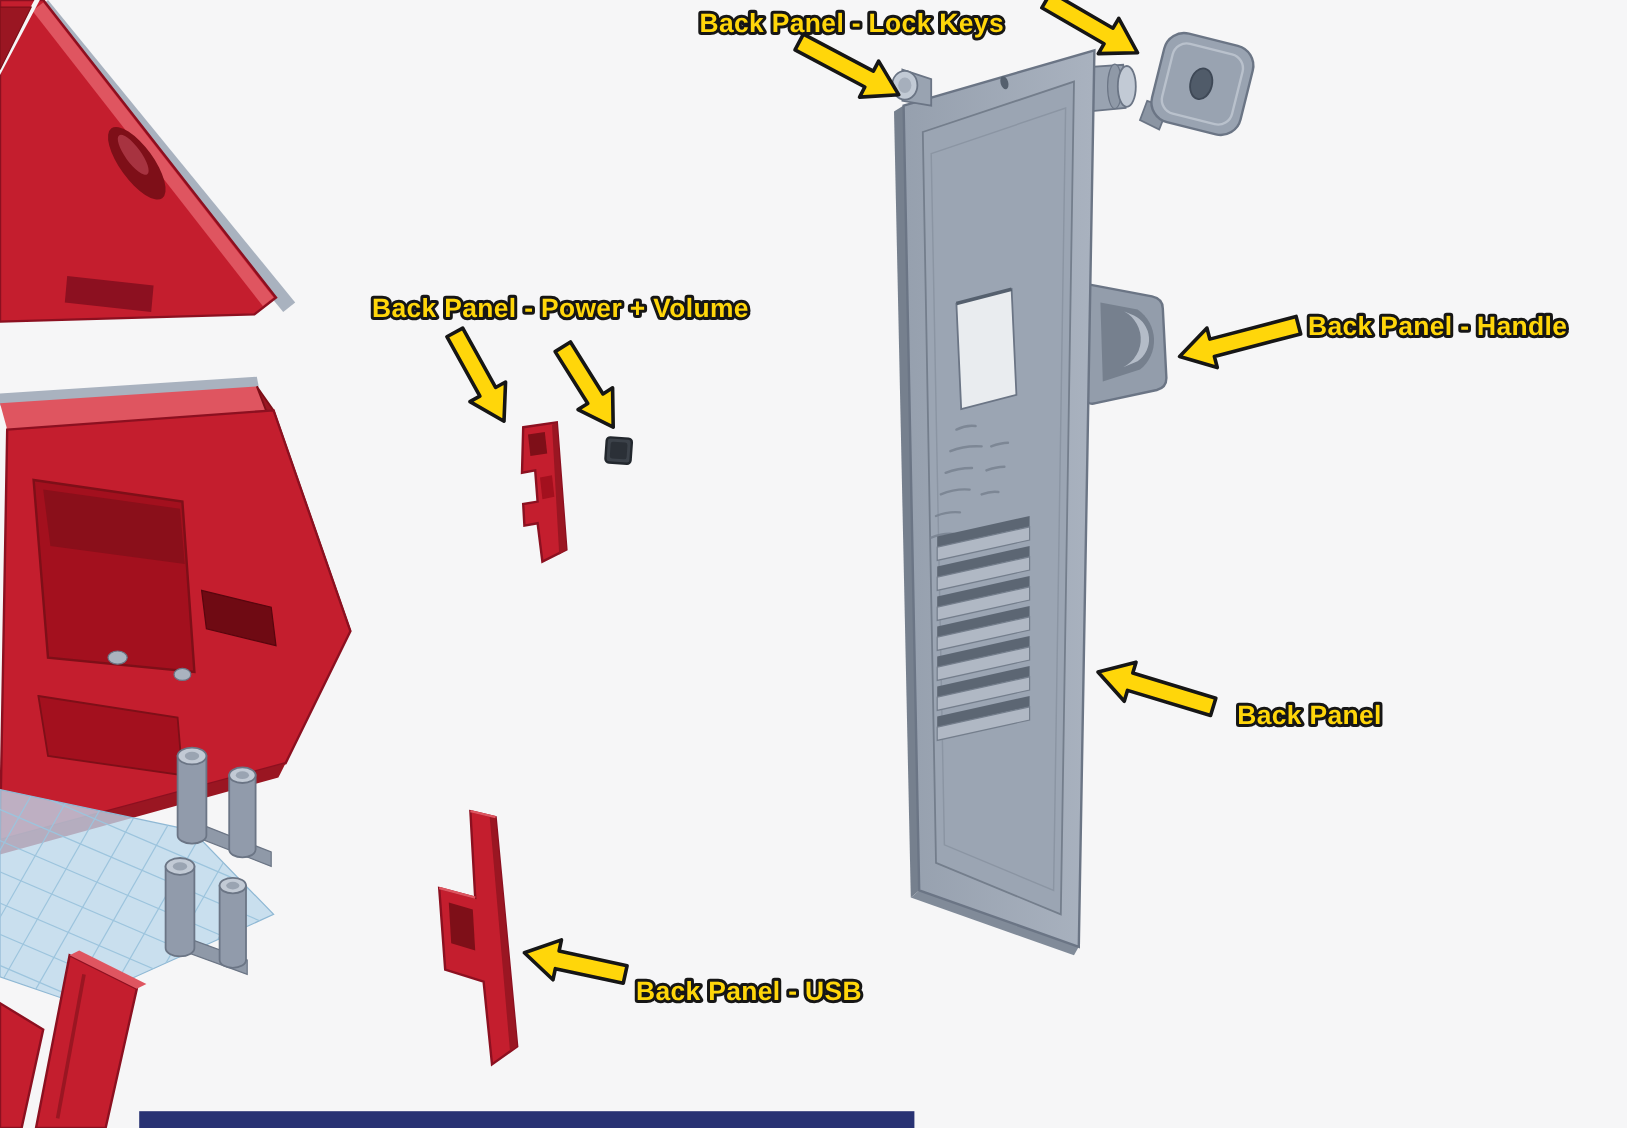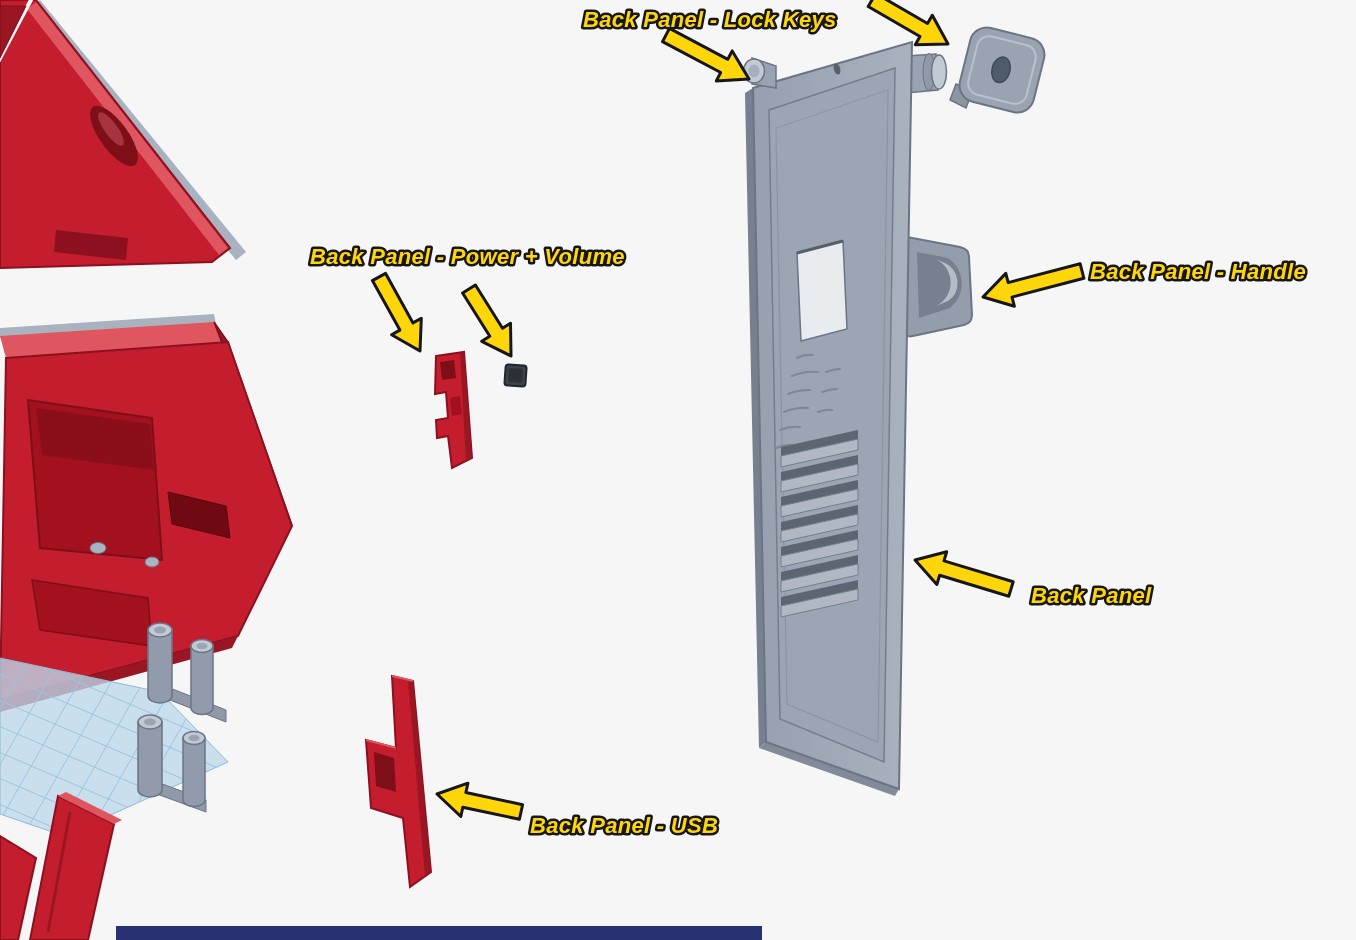--- a/index.html
+++ b/index.html
@@ -1,21 +1,21 @@
 <!DOCTYPE html>
 <html style="--label-yellow: #ffd60a; --label-outline: #161616; --part-red: #c41e2e; --part-red-dark: #8c1020; --part-red-deep: #6f0a13; --part-red-light: #df5560; --part-red-side: #9a1622; --part-gray: #9aa3b1; --part-gray-light: #c2cad5; --part-gray-dark: #6b7585; --workplane-blue: #bcd9ec; --workplane-line-blue: #9cc4dd; --bottom-bar-blue: #283273; --canvas-bg: #f6f6f7;"><head>
 <meta charset="utf-8">
 <style>
   html,body{margin:0;padding:0;}
   body{
     width:1356px;height:940px;overflow:hidden;
     background:var(--canvas-bg,#f6f6f7);
     font-family:"Liberation Sans",sans-serif;
   }
-  #stage{position:relative;width:1356px;height:724px;font-style:italic;}
+  #stage{position:relative;width:1356px;height:724px;}
   svg{display:block;}
   .bg{fill:var(--canvas-bg,#f6f6f7);}
   .bottom-bar{fill:var(--bottom-bar-blue,#283273);}
   .ann-arrow{
     fill:var(--label-yellow,#ffd60a);
     stroke:var(--label-outline,#161616);
     stroke-width:3;stroke-linejoin:round;
   }
   .ann-text{
     font-family:"Liberation Sans",sans-serif;

